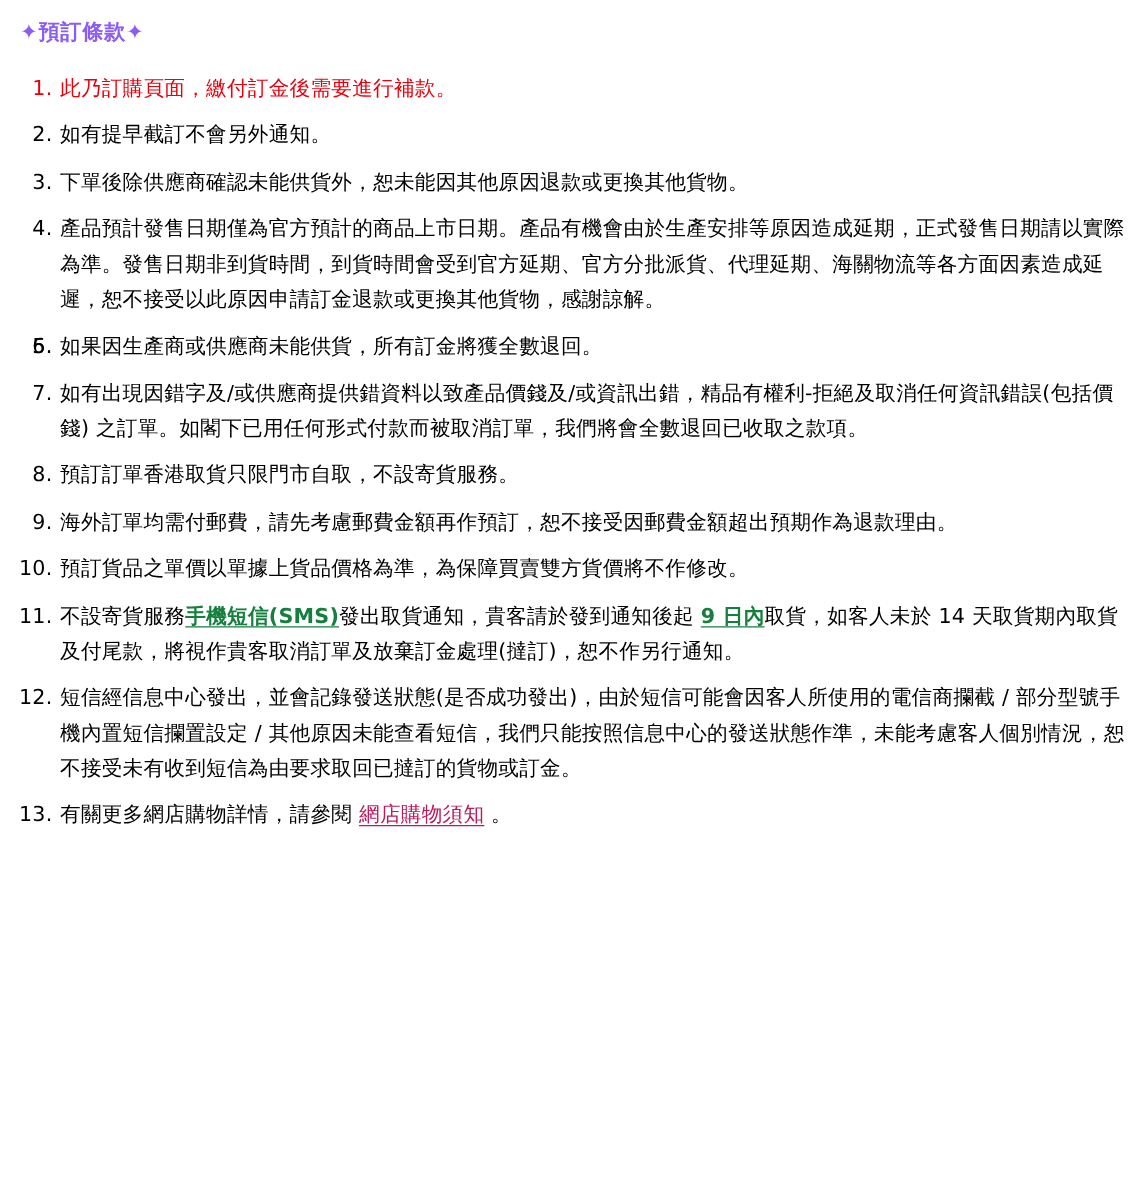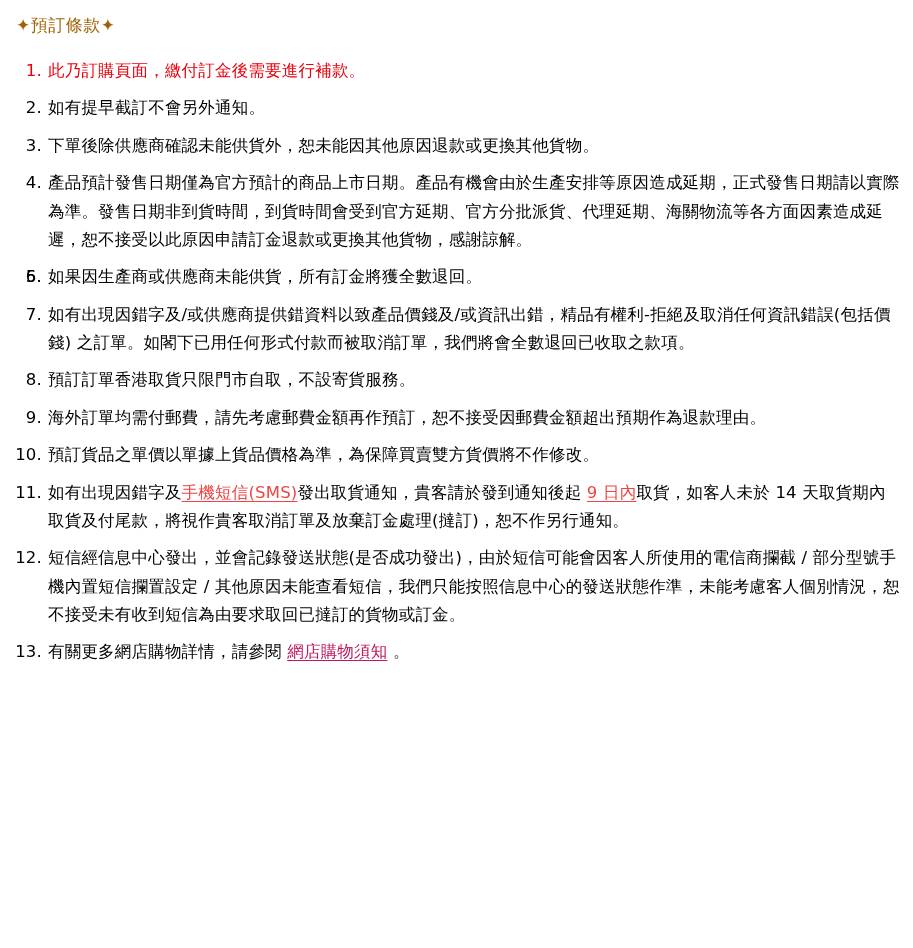--- a/index.html
+++ b/index.html
@@ -35,22 +35,22 @@
     letter-spacing: 0;
   }
   .notice .u {
     text-decoration: underline;
     text-underline-offset: 3px;
   }
 
   
   .section-heading {
     font-size: 17px;
-    font-weight: normal;
-    color: #a16207;
+    font-weight: bold;
+    color: #8b5cf6;
     margin: 0 0 20px 4px;
     letter-spacing: 0.5px;
   }
 
   
   ol.terms {
     list-style: none;
     margin: 0;
     padding: 0;
   }
@@ -72,23 +72,24 @@
     font-size: 16.5px;
   }
   ol.terms > li.red, ol.terms > li.red .num {
     color: #e8000d;
   }
   .u {
     text-decoration: underline;
     text-underline-offset: 3px;
   }
   .red-u {
-    color: #ef4444;
+    color: #15803d;
     text-decoration: underline;
     text-underline-offset: 3px;
+    font-weight: bold;
   }
   .link {
     color: #be185d;
     text-decoration: underline;
     text-underline-offset: 3px;
     cursor: pointer;
   }
 </style>
 </head>
 <body>
@@ -102,18 +103,18 @@
   <li class="red"><span class="num">1.</span><span>此乃訂購頁面，繳付訂金後需要進行補款。</span></li>
       <li><span class="num">2.</span><span>如有提早截訂不會另外通知。</span></li>
       <li><span class="num">3.</span><span>下單後除供應商確認未能供貨外，恕未能因其他原因退款或更換其他貨物。</span></li>
       <li><span class="num">4.</span><span>產品預計發售日期僅為官方預計的商品上市日期。產品有機會由於生產安排等原因造成延期，正式發售日期請以實際為準。發售日期非到貨時間，到貨時間會受到官方延期、官方分批派貨、代理延期、海關物流等各方面因素造成延遲，恕不接受以此原因申請訂金退款或更換其他貨物，感謝諒解。</span></li>
       <li><span class="num">5.</span></li>
       <li><span class="num">6.</span><span>如果因生產商或供應商未能供貨，所有訂金將獲全數退回。</span></li>
       <li><span class="num">7.</span><span>如有出現因錯字及/或供應商提供錯資料以致產品價錢及/或資訊出錯，精品有權利-拒絕及取消任何資訊錯誤(包括價錢) 之訂單。如閣下已用任何形式付款而被取消訂單，我們將會全數退回已收取之款項。</span></li>
       <li><span class="num">8.</span><span>預訂訂單香港取貨只限門市自取，不設寄貨服務。</span></li>
       <li><span class="num">9.</span><span>海外訂單均需付郵費，請先考慮郵費金額再作預訂，恕不接受因郵費金額超出預期作為退款理由。</span></li>
       <li><span class="num">10.</span><span>預訂貨品之單價以單據上貨品價格為準，為保障買賣雙方貨價將不作修改。</span></li>
-      <li><span class="num">11.</span><span><span>如有出現因錯字及</span><span class="red-u">手機短信(SMS)</span><span>發出取貨通知，貴客請於發到通知後起 </span><span class="red-u">9 日內</span><span>取貨，如客人未於 14 天取貨期內取貨及付尾款，將視作貴客取消訂單及放棄訂金處理(撻訂)，恕不作另行通知。</span></span></li>
+      <li><span class="num">11.</span><span><span>不設寄貨服務</span><span class="red-u">手機短信(SMS)</span><span>發出取貨通知，貴客請於發到通知後起 </span><span class="red-u">9 日內</span><span>取貨，如客人未於 14 天取貨期內取貨及付尾款，將視作貴客取消訂單及放棄訂金處理(撻訂)，恕不作另行通知。</span></span></li>
       <li><span class="num">12.</span><span>短信經信息中心發出，並會記錄發送狀態(是否成功發出)，由於短信可能會因客人所使用的電信商攔截 / 部分型號手機內置短信攔置設定 / 其他原因未能查看短信，我們只能按照信息中心的發送狀態作準，未能考慮客人個別情況，恕不接受未有收到短信為由要求取回已撻訂的貨物或訂金。</span></li>
       <li><span class="num">13.</span><span><span>有關更多網店購物詳情，請參閱 </span><span class="link">網店購物須知</span><span> 。</span></span></li>
     </ol>
 
 </div>
 
 </body></html>

